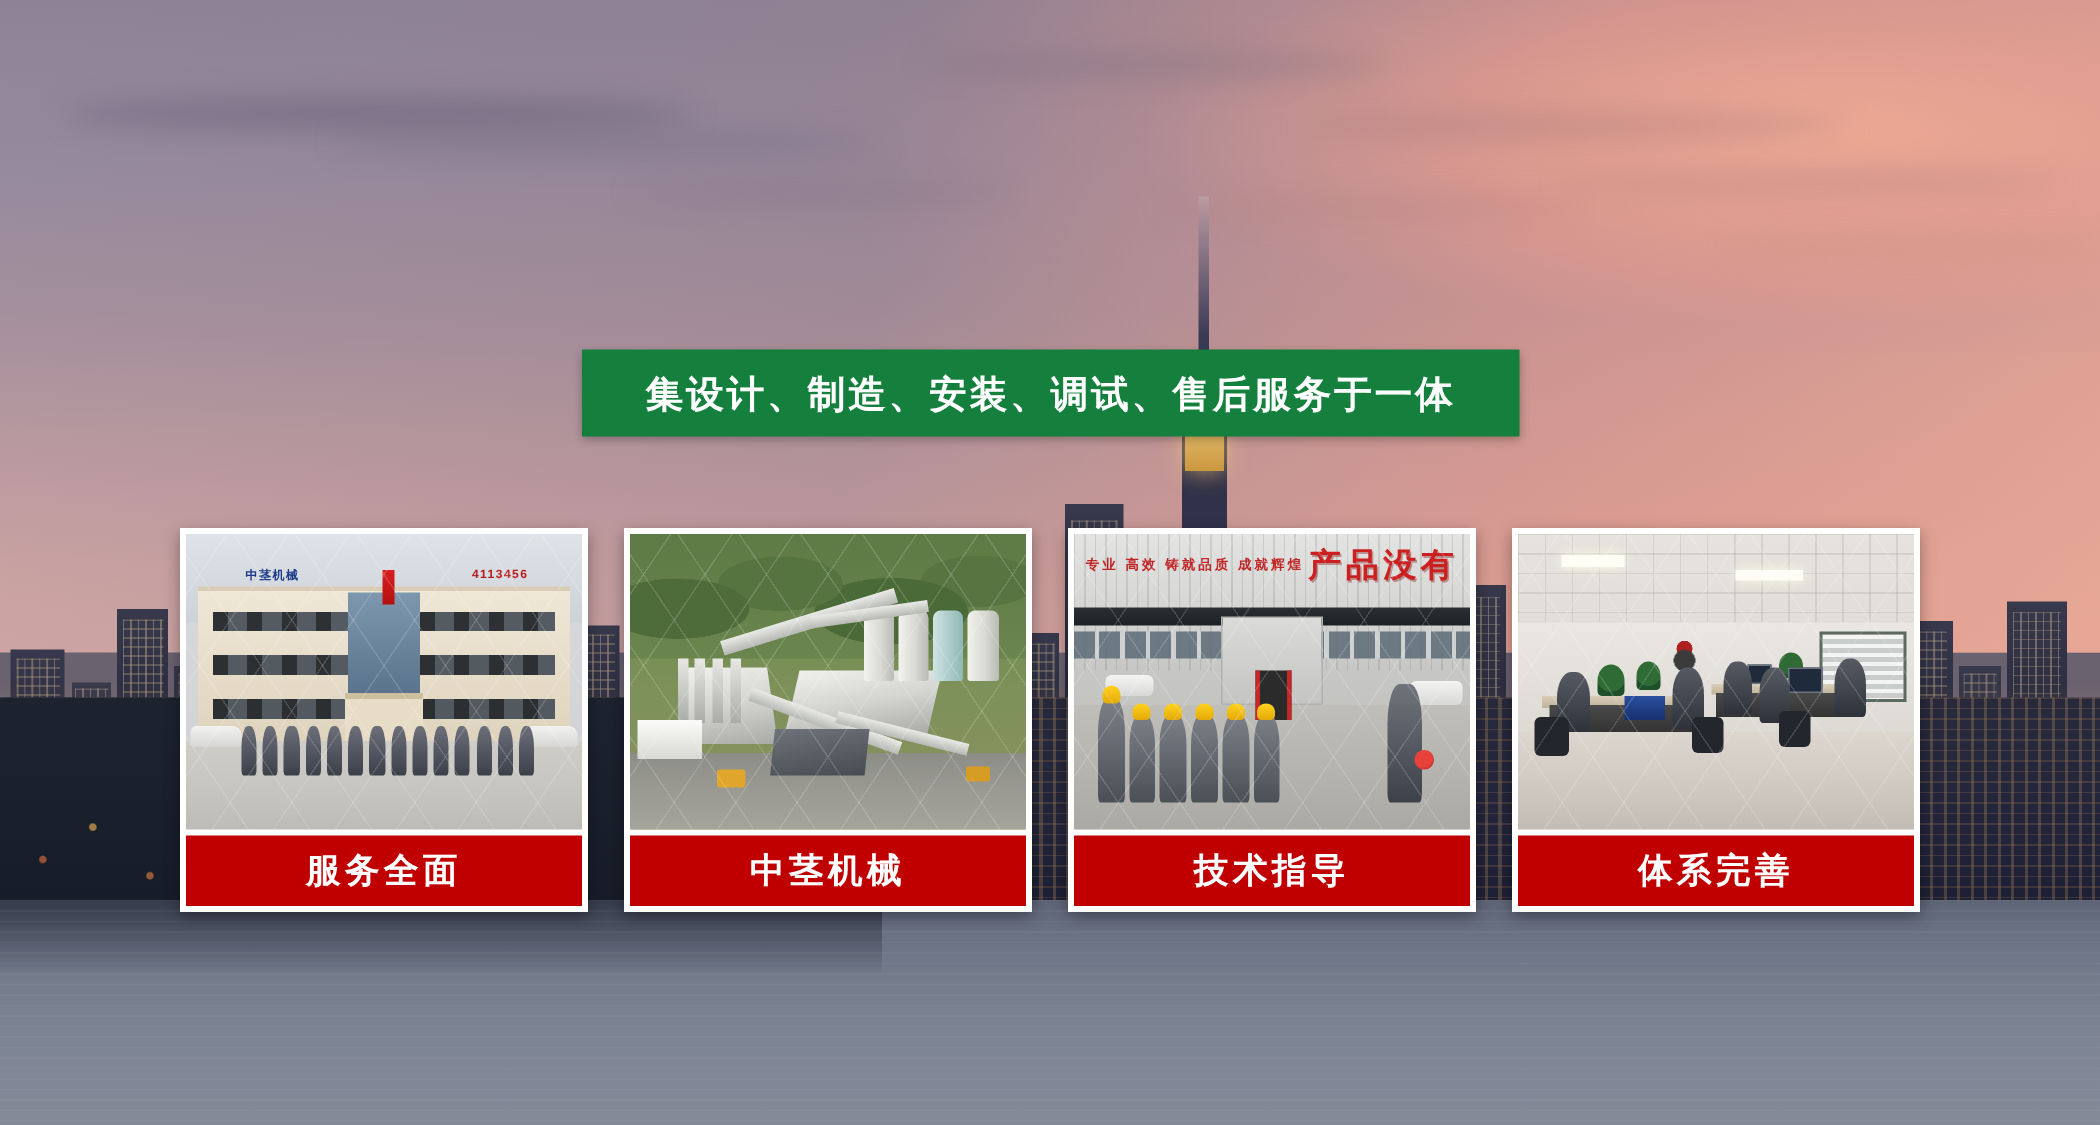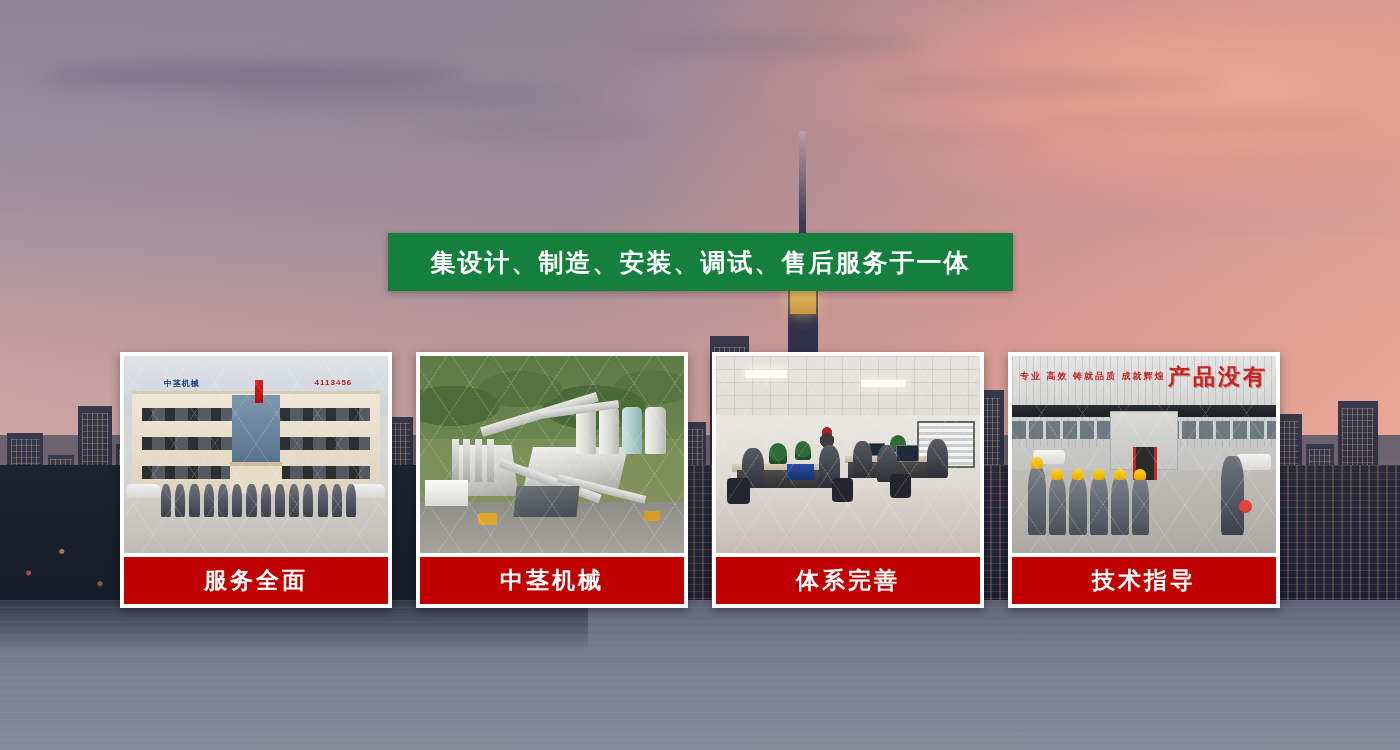--- a/index.html
+++ b/index.html
@@ -527,20 +527,47 @@
         <div class="belt b4"></div>
         <div class="shed s3"></div>
         <div class="whiteblk"></div>
         <div class="mach"></div>
         <div class="mach2"></div>
       </div>
       <div class="caption">中茎机械</div>
     </div>
 
     <div class="card">
+      <div class="photo p4">
+        <div class="fwall"></div>
+        <div class="bigtxt">产品没有</div>
+        <div class="smalltxt">专业  高效
+铸就品质  成就辉煌</div>
+        <div class="strip"></div>
+        <div class="winrow"></div>
+        <div class="bigdoor"></div>
+        <div class="ground4"></div>
+        <div class="car4 c4a"></div>
+        <div class="car4 c4b"></div>
+        <div class="reddoor"></div>
+        <div class="crew">
+          <div class="worker"></div>
+          <div class="worker small"></div>
+          <div class="worker small"></div>
+          <div class="worker small"></div>
+          <div class="worker small"></div>
+          <div class="worker small"></div>
+        </div>
+        <div class="boss"></div>
+        <div class="helmet"></div>
+      </div>
+      <div class="caption">技术指导</div>
+    </div>
+
+    <div class="card">
       <div class="photo p3">
         <div class="ceil"></div>
         <div class="panel pn1"></div>
         <div class="panel pn2"></div>
         <div class="wall"></div>
         <div class="logo"></div>
         <div class="blinds"></div>
         <div class="floor"></div>
         <div class="plant pl1"></div>
           <div class="plant pl2"></div>
@@ -557,41 +584,14 @@
           <div class="emp e3"></div>
         <div class="emp e4"></div>
           <div class="emp e5"></div>
         <div class="chair c1"></div>
           <div class="chair c2"></div>
           <div class="chair c3"></div>
       </div>
       <div class="caption">体系完善</div>
     </div>
 
-    <div class="card">
-      <div class="photo p4">
-        <div class="fwall"></div>
-        <div class="bigtxt">产品没有</div>
-        <div class="smalltxt">专业  高效
-铸就品质  成就辉煌</div>
-        <div class="strip"></div>
-        <div class="winrow"></div>
-        <div class="bigdoor"></div>
-        <div class="ground4"></div>
-        <div class="car4 c4a"></div>
-        <div class="car4 c4b"></div>
-        <div class="reddoor"></div>
-        <div class="crew">
-          <div class="worker"></div>
-          <div class="worker small"></div>
-          <div class="worker small"></div>
-          <div class="worker small"></div>
-          <div class="worker small"></div>
-          <div class="worker small"></div>
-        </div>
-        <div class="boss"></div>
-        <div class="helmet"></div>
-      </div>
-      <div class="caption">技术指导</div>
-    </div>
-
   </div>
 </div>
 
 </body></html>

